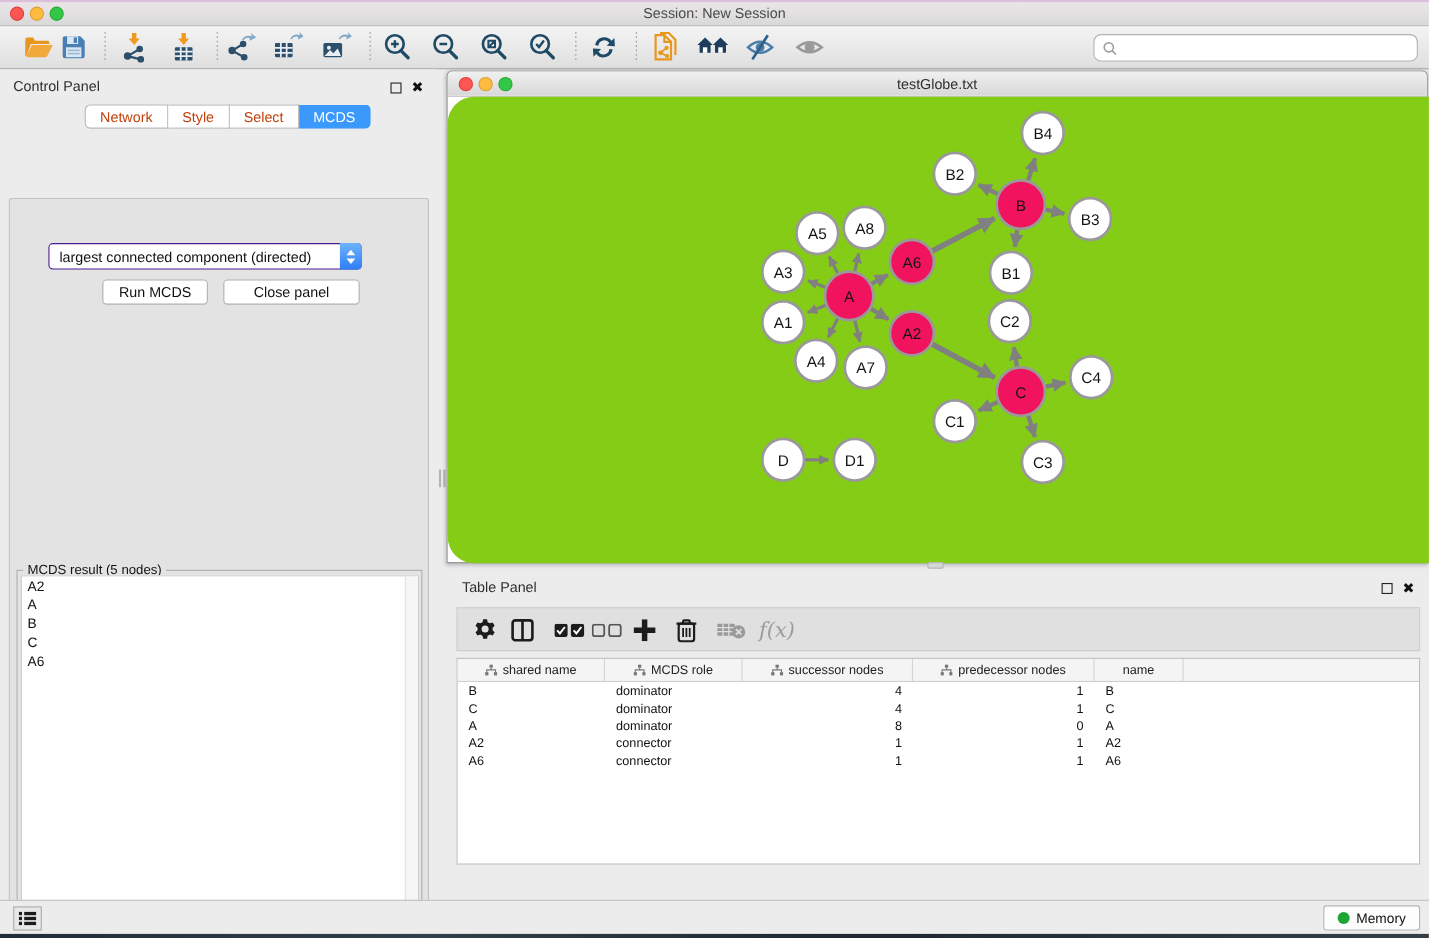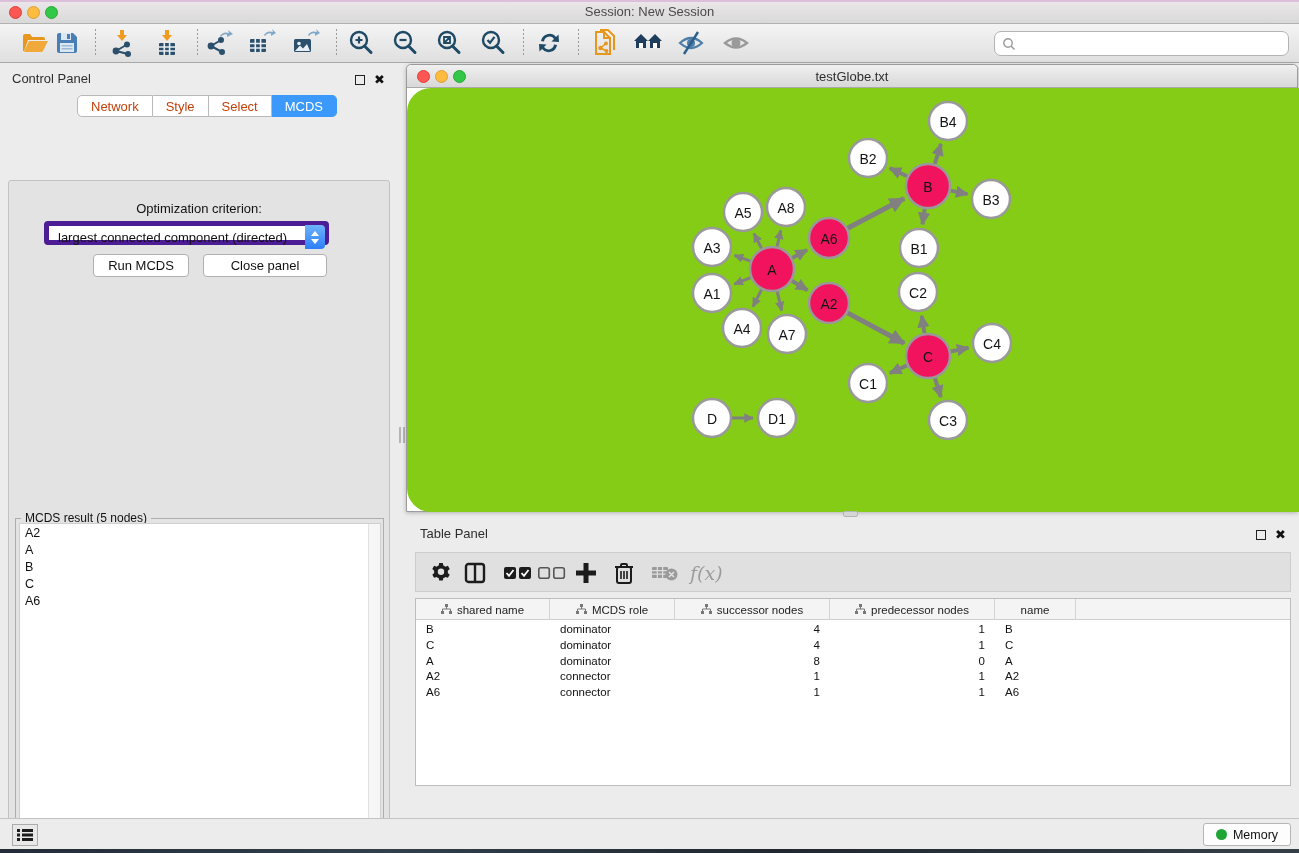--- a/index.html
+++ b/index.html
@@ -44,21 +44,21 @@
     padding:0 13px; cursor:default; }
   .seg-tab:first-child { border-left:1px solid #b9b9b9; border-radius:5px 0 0 5px; }
   .seg-tab:last-child { border-radius:0 5px 5px 0; }
   .seg-tab.active { background:#3b99fc; border-color:#3b99fc; color:#fff; }
 
   .cp-content { position:absolute; left:8px; top:117px; width:382px; height:687px;
     border:1px solid #c2c2c2; border-radius:3px; background:#e3e3e3; }
   .opt-label { position:absolute; left:0; width:100%; top:20px; text-align:center;
     font-size:13px; color:#111; }
   .dropdown { position:absolute; left:35px; top:40px; width:285px; height:24px; background:#fff;
-    border:5px solid #4c1d95; border-radius:4px; }
+    border:1px solid #4c1d95; border-radius:4px; }
   .dropdown .dd-text { position:absolute; left:9px; top:4px; font-size:13px; color:#111; }
   .dd-btn { position:absolute; right:-1px; top:-1px; width:20px; height:24px;
     background:linear-gradient(#6db3fb,#2e7ef8); border-radius:0 4px 4px 0;
     display:flex; flex-direction:column; align-items:center; justify-content:center; gap:1px; }
   .btn { position:absolute; height:23px; background:#fff; border:1px solid #b0b0b0;
     border-radius:4px; font-size:13px; color:#111; display:flex; align-items:center;
     justify-content:center; cursor:default; }
 
   .groupbox { position:absolute; left:6px; top:337px; width:369px; height:346px;
     border:1px solid #adadad; }
@@ -288,21 +288,20 @@
     <span class="close-x">✖</span>
   </div>
   <div class="seg-tabs" style="left:77px; top:32px;" id="cp-tabs">
       <div class="seg-tab">Network</div>
       <div class="seg-tab">Style</div>
       <div class="seg-tab">Select</div>
       <div class="seg-tab active">MCDS</div>
     </div>
 
   <div class="cp-content">
-    <div class="opt-label">Optimization criterion:</div>
     <div class="dropdown">
       <span class="dd-text">largest connected component (directed)</span>
       <span class="dd-btn">
         <svg width="10" height="6" viewBox="0 0 10 6">
             <path d="M5 0 L9 5 L1 5 Z" fill="#fff"></path>
           </svg>
         <svg width="10" height="6" viewBox="0 0 10 6">
             <path d="M5 6 L9 1 L1 1 Z" fill="#fff"></path>
           </svg>
       </span>

